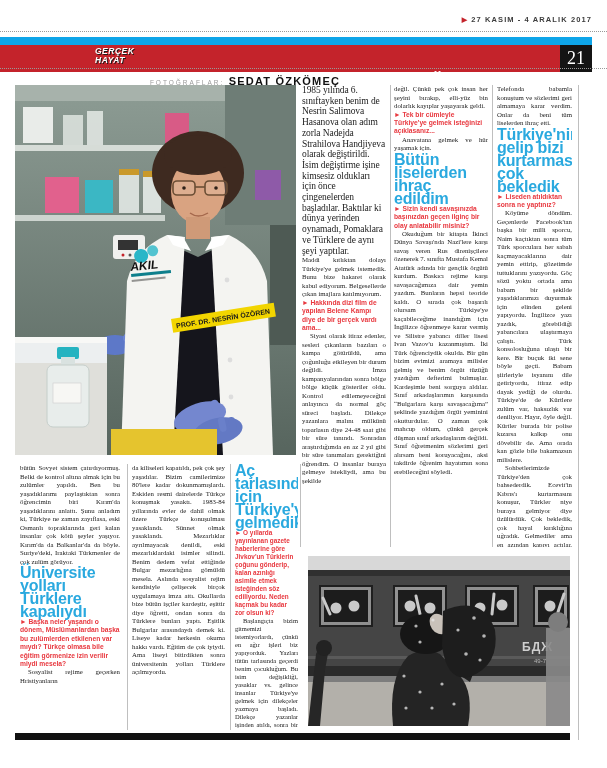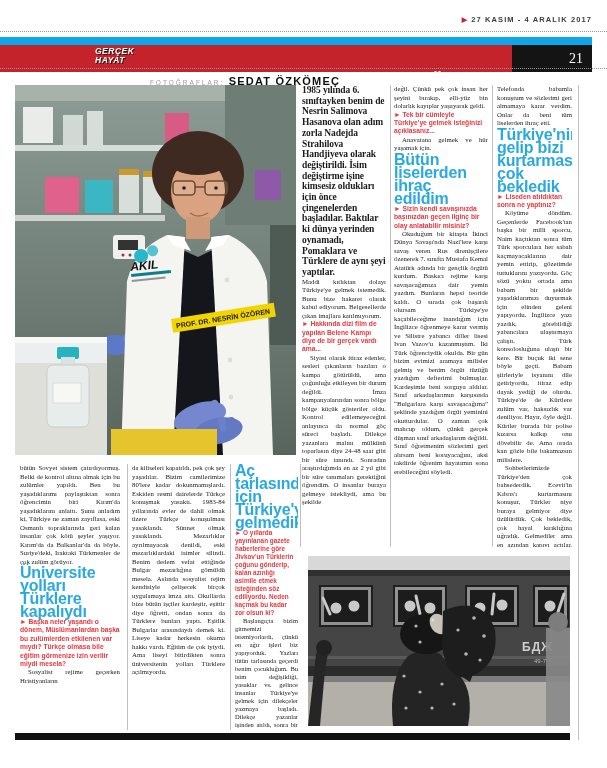--- a/index.html
+++ b/index.html
@@ -12,38 +12,38 @@
   .dotted{position:absolute;left:0;width:607px;border-top:1px dotted #999;height:0;}
   .redbar{position:absolute;top:37px;left:0;width:592px;height:27px;background:#c4232b;
           border-top:8px solid #0ea5e9;}
   .gh-logo{position:absolute;left:95px;top:2px;color:#fff;font-style:italic;font-weight:bold;
            font-size:8.5px;line-height:9px;letter-spacing:.5px;
            text-shadow:1px 1px 0 #1a1a1a;transform:scaleY(1.05);}
   .section-title{position:absolute;right:44px;top:0px;color:#fff;
                  font-family:"Liberation Serif",serif;font-size:23px;line-height:27px;
                  letter-spacing:3px;font-weight:normal;margin-top:24px;}
   .pagenum{position:absolute;right:0;top:0;width:32px;height:27px;background:#141414;
-           color:#fff;font-family:"Liberation Serif",serif;font-size:14px;line-height:27px;
-           text-align:center;padding-left:48px;}
+           color:#fff;font-family:"Liberation Serif",serif;font-size:18px;line-height:27px;
+           text-align:center;}
   .credit{position:absolute;top:71px;left:15px;width:460px;text-align:center;}
   .credit .lbl{color:#9a9a9a;font-size:6.5px;letter-spacing:2px;}
   .credit .nam{color:#111;font-size:11px;letter-spacing:1.2px;font-weight:bold;}
   
   .main-photo{position:absolute;left:15px;top:85px;width:281px;height:370px;}
   .bw-photo{position:absolute;left:308px;top:556px;width:262px;height:170px;}
   svg{display:block;}
   
   .col{position:absolute;overflow:hidden;}
   #colA{left:302px;top:85px;width:84px;height:462px;}
   #colB{left:394px;top:85px;width:94px;height:462px;}
   #colC{left:497px;top:85px;width:75px;height:462px;}
   #col1{left:20px; top:464px;width:100px;height:266px;}
   #col2{left:132px;top:464px;width:93px;height:266px;}
   #col3{left:235px;top:464px;width:63px;height:266px;}
-  .pull-quote{font-family:"Liberation Serif",serif;font-weight:bold;color:#1b1b1b;
+  .pull-quote{font-family:"Liberation Serif",serif;font-weight:normal;color:#1b1b1b;
               font-size:9.5px;line-height:10.7px;letter-spacing:-.1px;margin:0 0 9px 0;}
   .col p{margin:0;}
   .col-body{font-family:"Liberation Serif",serif;font-size:6.8px;line-height:8.5px;
             color:#222;text-align:justify;}
   .col-body.ind{text-indent:8px;}
   .col-question{font-size:6.7px;line-height:8.4px;font-weight:bold;color:#e8373e;
                 margin:2px 0 1px 0;text-align:left;}
   .col-heading{font-size:16px;line-height:13px;font-weight:bold;color:#2aa9df;
                margin:7px 0 4px 0;letter-spacing:-.2px;}
   #col3 .col-body{font-size:6.5px;line-height:8px;}

